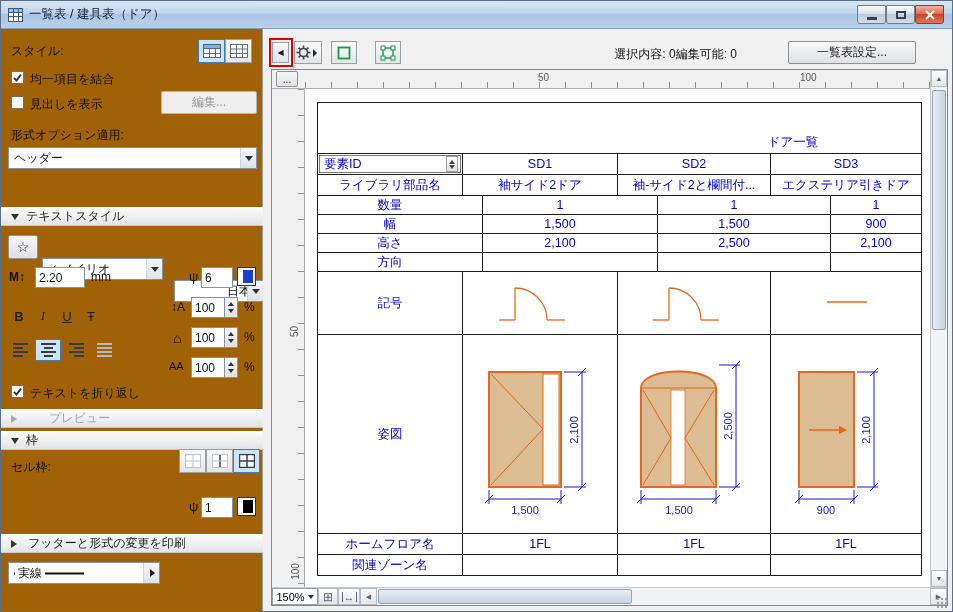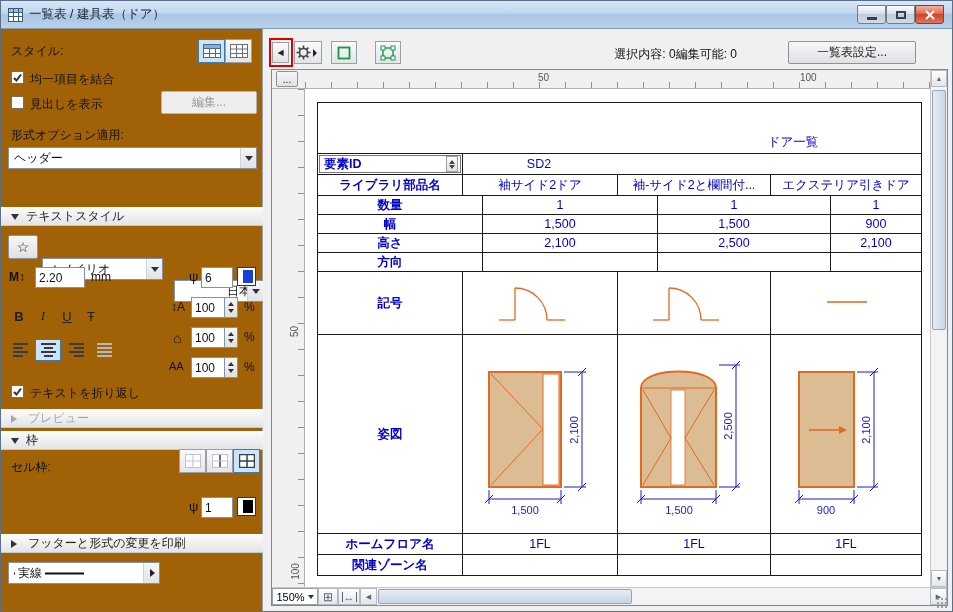--- a/index.html
+++ b/index.html
@@ -103,21 +103,21 @@
     background:radial-gradient(circle,#9aa2aa 1px,transparent 1.3px); background-size:4px 4px; }
 
   
   .dtable { position:absolute; left:12px; top:13px; width:605px; background:#fff;
     border:1px solid #1a1a1a; color:#0000cd; font-size:12.5px; }
   .trow { display:flex; border-top:1px solid #1a1a1a; }
   .trow:first-child { border-top:none;margin-top:29px; }
   .cell { border-left:1px solid #1a1a1a; display:flex; align-items:center; justify-content:center;
     overflow:hidden; white-space:nowrap; }
   .cell:first-child { border-left:none; }
-  .c0 { width:144px;font-weight:bold; } .c1 { width:155px; } .c2 { width:153px; } .c3 { flex:1; }
+  .c0 { width:144px; } .c1 { width:155px; } .c2 { width:153px; } .c3 { flex:1; }
   .h21 { height:21px; } .h19 { height:19px;gap:20px; } .h63 { height:63px; } .h199 { height:199px; }
   .titlerow { position:relative; height:21px; }
   .titlerow span { position:absolute; left:375px; width:200px; text-align:center; top:2px; }
   .idbox { width:100%; height:100%; background:#fff; border:1px solid #777;
     display:flex; align-items:center; padding:0 2px 0 4px; }
   .idbox .sp { flex:1; }
   .sort { width:12px; height:16px; border:1px solid #9aa0a6; background:linear-gradient(#fff,#dfe2e6);
     display:flex; flex-direction:column; align-items:center; justify-content:center; gap:1px; }
   .sort .u { width:0;height:0;border:3px solid transparent;border-bottom:4px solid #444; }
   .sort .d { width:0;height:0;border:3px solid transparent;border-top:4px solid #444; }
@@ -317,21 +317,21 @@
 
     <div class="abs" style="left:10px;top:356px;">
       <span class="checkbox">
         <svg width="11" height="11">
             <path d="M2,6 L4.5,8.5 L9,2.5" fill="none" stroke="#333" stroke-width="2"></path>
           </svg>
       </span>
     </div>
     <span class="lbl" style="left:29px;top:356px;">テキストを折り返し</span>
 
-    <div class="section dis" style="top:380px;">
+    <div class="section dis" style="top:380px;gap:21px;">
       <span class="tri right"></span>
       <span>プレビュー</span>
     </div>
 
     <div class="section" style="top:402px;">
       <span class="tri down"></span>
       <span>枠</span>
     </div>
 
     <span class="lbl" style="left:10px;top:430px;">セル枠:</span>
@@ -448,21 +448,23 @@
             <div class="cell c0" style="padding:1px;">
               <div class="idbox">
                 <span>要素ID</span>
                 <span class="sp"></span>
                 <span class="sort">
                     <span class="u"></span>
                     <span class="d"></span>
                   </span>
               </div>
             </div>
+            <div class="cell c1">SD1</div>
             <div class="cell c2">SD2</div>
+            <div class="cell c3">SD3</div>
           </div>
 
           <div class="trow h21">
             <div class="cell c0">ライブラリ部品名</div>
             <div class="cell c1">袖サイド2ドア</div>
             <div class="cell c2">袖-サイド2と欄間付...</div>
             <div class="cell c3">エクステリア引きドア</div>
           </div>
 
           <div class="trow h19">

